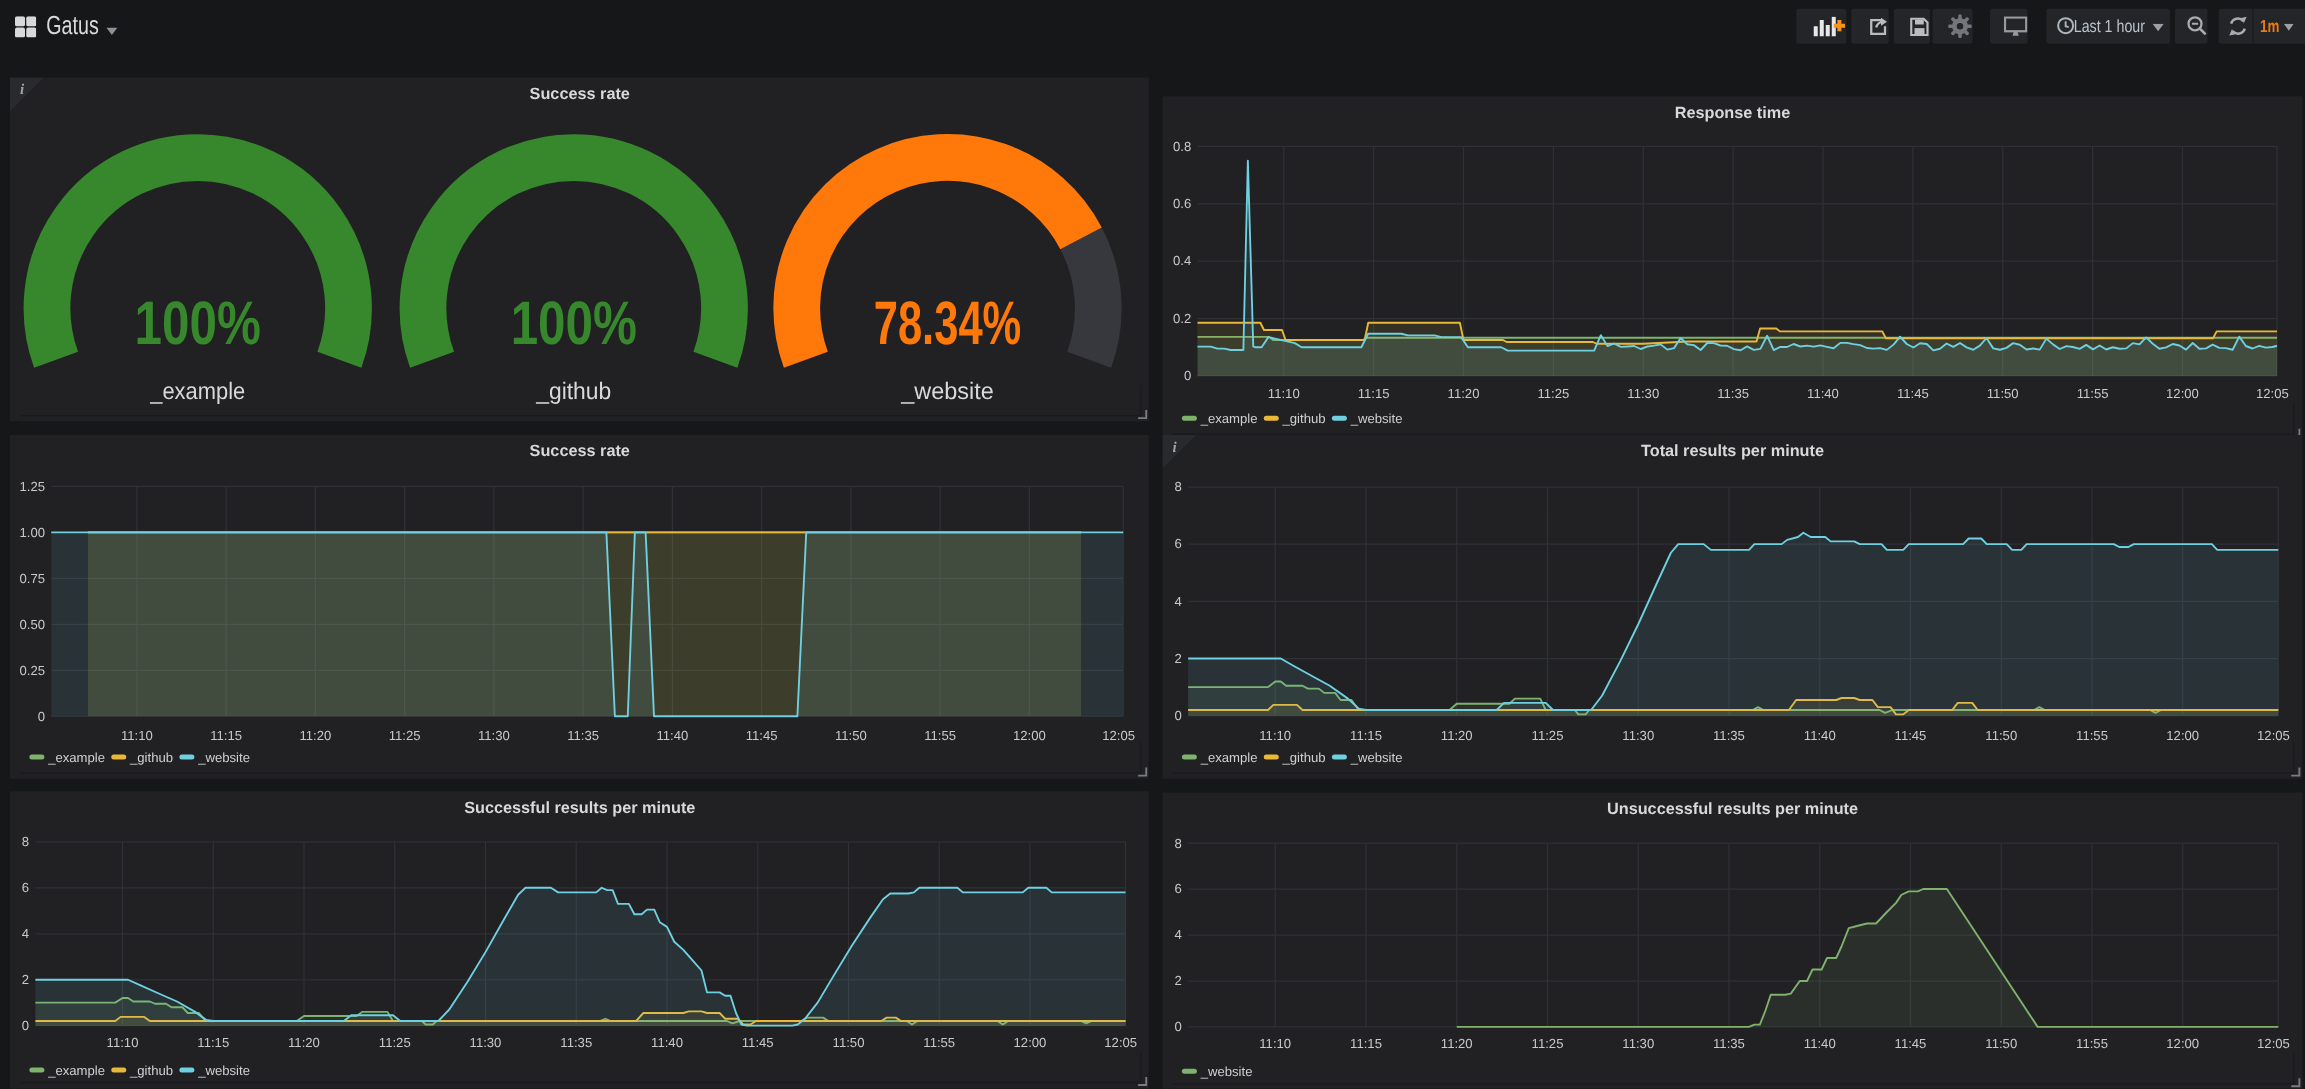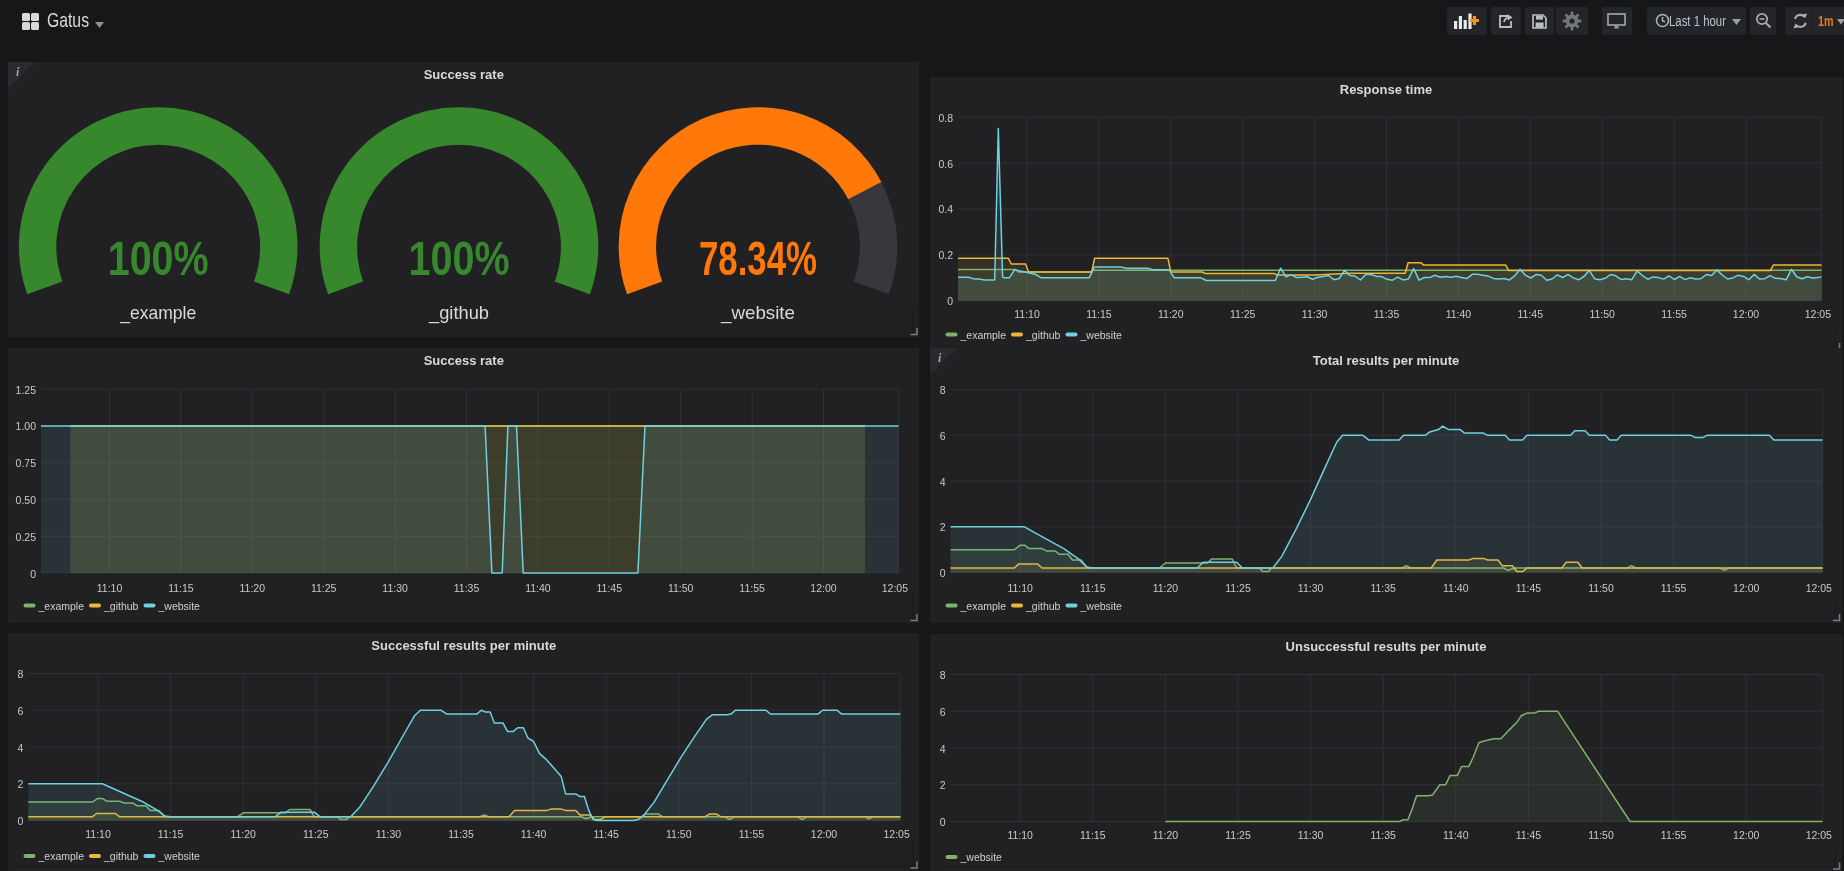--- a/index.html
+++ b/index.html
@@ -1,12 +1,12 @@
 <!DOCTYPE html>
-<html><head><meta charset="utf-8"><style>html,body{margin:0;padding:0;background:#161719;width:1844px;height:871px;overflow:hidden;font-family:"Liberation Sans",sans-serif}#nav{position:absolute;left:14px;top:0;width:1684px;height:41px}.btn{position:absolute;top:7px;height:27.5px;background:#232529;border-radius:2px;text-align:center}.panel{position:absolute;background:#212124}</style></head><body>
+<html><head><meta charset="utf-8"><style>html,body{margin:0;padding:0;background:#161719;width:1844px;height:871px;overflow:hidden;font-family:"Liberation Sans",sans-serif}#nav{position:absolute;left:4px;top:0;width:1684px;height:41px}.btn{position:absolute;top:7px;height:27.5px;background:#232529;border-radius:2px;text-align:right}.panel{position:absolute;background:#212124}</style></head><body>
 <div id="nav">
     <svg style="position:absolute;left:8px;top:12.5px" width="17" height="17">
       <rect x="0" y="0" width="8" height="8" rx="1.5" fill="#d8d9da"></rect>
       <rect x="0" y="9" width="8" height="8" rx="1.5" fill="#d8d9da"></rect>
       <rect x="9" y="0" width="8" height="8" rx="1.5" fill="#d8d9da"></rect>
       <rect x="9" y="9" width="8" height="8" rx="1.5" fill="#d8d9da"></rect>
     </svg>
     <svg style="position:absolute;left:33px;top:8px" width="50" height="24">
       <text x="0" y="19" font-size="21" fill="#d8d9da" textLength="42" lengthAdjust="spacingAndGlyphs" font-family="Liberation Sans,sans-serif">Gatus</text>
     </svg>

